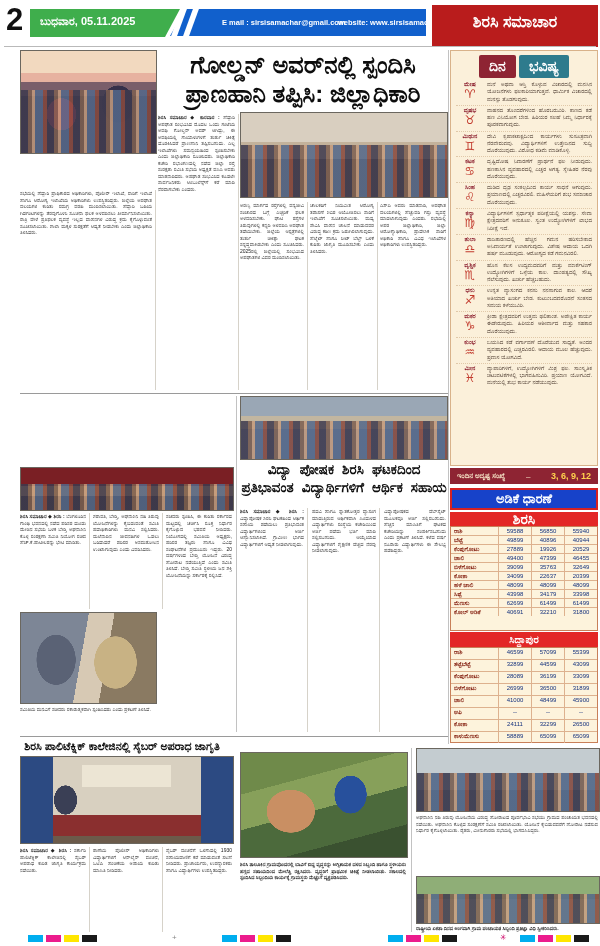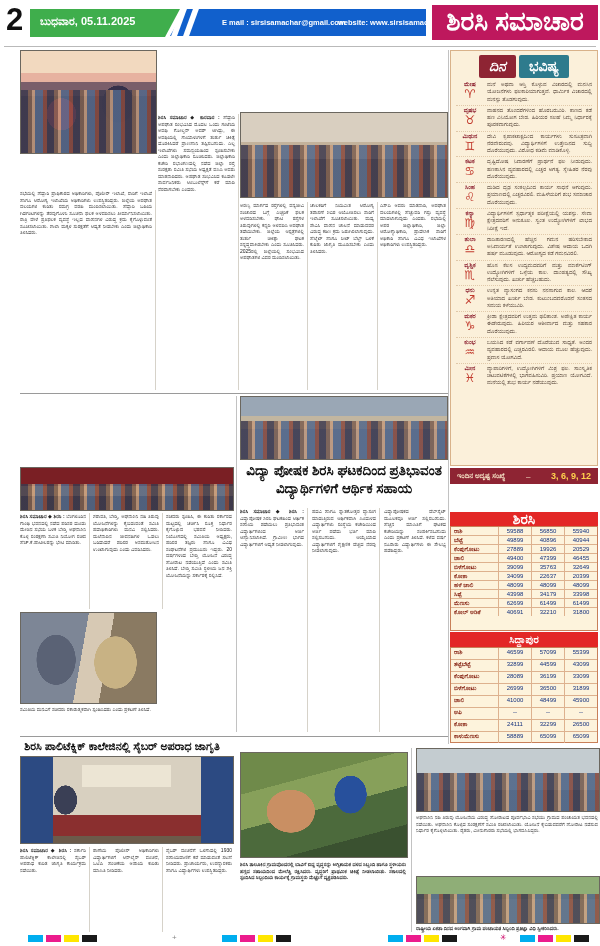--- a/index.html
+++ b/index.html
@@ -10,22 +10,22 @@
   
   .pagenum{left:6px;top:4px;font-size:31px;font-weight:bold;color:#111;line-height:1;}
   .date-box{left:30px;top:9px;width:150px;height:28px;background:#3fae4c;
             clip-path:polygon(0 0,100% 0,90% 100%,0 100%);}
   .date-box span{display:block;padding:6px 0 0 10px;color:#fff;font-size:11px;font-weight:bold;}
   .blue-bar{left:170px;top:9px;width:256px;height:27px;background:#1160cc;
             clip-path:polygon(6% 0,100% 0,100% 100%,0 100%);}
   .diag{left:176px;top:7px;width:6px;height:31px;background:#fff;transform:skewX(-20deg);}
   .diag2{left:188px;top:7px;width:6px;height:31px;background:#fff;transform:skewX(-20deg);}
   .blue-bar .txt{position:absolute;top:9px;color:#fff;font-size:7.5px;font-weight:bold;white-space:nowrap;}
-  .masthead{left:432px;top:5px;width:166px;height:35px;background:#be185d;color:#fff;
-            font-size:26px;font-weight:bold;text-align:center;line-height:33px;}
+  .masthead{left:432px;top:5px;width:166px;height:42px;background:#b91c1c;color:#fff;
+            font-size:16px;font-weight:bold;text-align:center;line-height:33px;}
   .h-rule{left:4px;top:46px;width:592px;border-top:1px solid #b9b9b9;}
 
   
   .photo{position:absolute;border:1px solid #6b675f;overflow:hidden;}
   .people::after{content:"";position:absolute;left:0;right:0;bottom:0;height:62%;opacity:.85;
      background:repeating-linear-gradient(90deg,#3e3a4e 0 7px,#7d5f50 7px 11px,#c59c7e 11px 14px,#54688a 14px 22px,#8a4a3e 22px 26px);}
   .body-col{position:absolute;font-size:5px;line-height:1.3;text-align:justify;
             color:#222;overflow:hidden;word-break:break-word;}
   .body-col b{font-weight:bold;}
   .col-rule{border-right:1px solid #d6d2c9;padding-right:3px;}
@@ -55,21 +55,21 @@
      radial-gradient(ellipse 16% 30% at 66% 40%,#27509c 0 60%,rgba(0,0,0,0) 61%),
      linear-gradient(165deg,#6f8a4a 0 28%,#87a05a 28% 52%,#4c6a3c 52% 78%,#3a5130 78% 100%);}
   .ph-meeting{background:linear-gradient(180deg,#c4ccd0 0 38%,#8fa8b2 38% 66%,#5e7785 66% 100%);}
   .ph-salute{background:linear-gradient(180deg,#8fae77 0 48%,#b9c79e 48% 100%);}
 
   
   .horo-panel{left:450px;top:50px;width:148px;height:416px;background:#fbf0da;
               border:1px solid #d8b28a;box-sizing:border-box;}
   .horo-head{display:flex;justify-content:center;gap:3px;margin:4px 6px 2px 6px;}
   .horo-head .hd1{background:#8e2433;color:#fff;font-weight:bold;font-size:14px;
-                  padding:3px 10px;border-radius:2px;font-style:italic;}
+                  padding:3px 10px;border-radius:2px;}
   .horo-head .hd2{background:#2e7b8d;color:#fff;font-weight:bold;font-size:14px;
                   padding:3px 10px;border-radius:2px;}
   .horo-row{display:flex;margin:0 5px;padding:1px 0 2px 0;border-bottom:1px dotted #e0c8a8;}
   .horo-row:last-child{border-bottom:none;}
   .horo-sign{width:28px;flex:0 0 28px;text-align:center;}
   .horo-sign .nm{font-size:6px;font-weight:bold;color:#8e2433;display:block;}
   .horo-sign .ic{font-size:12px;color:#c23b2e;line-height:1.1;display:block;}
   .horo-txt{flex:1;font-size:5.6px;line-height:1.3;text-align:justify;color:#3c2a20;padding-left:3px;}
   .lucky-bar{left:450px;top:468px;width:148px;height:16px;background:#8e2433;box-sizing:border-box;
              display:flex;align-items:center;justify-content:space-between;padding:0 7px;}
@@ -92,21 +92,21 @@
                 border-right:1px solid #ddb18e;}
   .rate-row .cv:last-child{border-right:none;}
 
   
   .hl-main{left:158px;top:50px;width:290px;height:60px;font-size:24px;line-height:1.22;}
   .cap-yaksha{left:20px;top:155px;width:135px;height:32px;font-size:10px;font-weight:bold;
               text-align:center;line-height:1.35;color:#0d0d0d;}
   .hl-2a{left:20px;top:398px;width:212px;height:42px;font-size:16px;line-height:1.25;}
   .sub-2a{left:20px;top:441px;width:212px;height:24px;font-size:9px;font-weight:bold;
           text-align:center;line-height:1.3;color:#1a1a1a;}
-  .hl-2b{left:240px;top:462px;width:208px;height:40px;font-size:13.5px;line-height:1.3;}
+  .hl-2b{left:240px;top:462px;width:208px;height:40px;font-size:13.5px;line-height:1.3;font-family:Liberation Mono, monospace;}
   .hl-3{left:16px;top:740px;width:212px;height:14px;font-size:11px;line-height:1.2;}
 
   
   .cbar{position:absolute;top:935px;height:7px;display:flex;gap:3px;}
   .cbar i{display:block;width:15px;height:7px;}
   .sq-c{background:#00aeef;} .sq-m{background:#ec1c8d;} .sq-y{background:#ffe600;} .sq-k{background:#1a1a1a;}
   .regmark{position:absolute;top:933px;font-size:8px;color:#888;}
 </style>
 </head>
 <body>
@@ -121,20 +121,21 @@
     <span class="txt" style="left:52px;">E mail : sirsisamachar@gmail.com</span>
     <span class="txt" style="left:168px;">website: www.sirsisamachar.in</span>
   </div>
   <div class="abs diag"></div>
   <div class="abs diag2"></div>
   <div class="abs masthead">ಶಿರಸಿ ಸಮಾಚಾರ</div>
   <div class="abs h-rule"></div>
 
   <div class="photo people ph-yaksha" style="left:20px;top:50px;width:135px;height:102px;"></div>
 
+  <div class="hl hl-main">ಗೋಲ್ಡನ್ ಅವರ್‌ನಲ್ಲಿ ಸ್ಪಂದಿಸಿ ಪ್ರಾಣಹಾನಿ ತಪ್ಪಿಸಿ: ಜಿಲ್ಲಾಧಿಕಾರಿ</div>
 
   <div class="photo people ph-ceremony" style="left:240px;top:112px;width:206px;height:84px;"></div>
 
   <div class="body-col col-rule" style="left:20px;top:190px;width:132px;height:200px;">
     <span>ಸಭೆಯಲ್ಲಿ ಹೆದ್ದಾರಿ ಪ್ರಾಧಿಕಾರದ ಅಧಿಕಾರಿಗಳು, ಪೊಲೀಸ್ ಇಲಾಖೆ, ಸಾರಿಗೆ ಇಲಾಖೆ ಹಾಗೂ ಆರೋಗ್ಯ ಇಲಾಖೆಯ ಅಧಿಕಾರಿಗಳು ಉಪಸ್ಥಿತರಿದ್ದರು. ಜಿಲ್ಲೆಯ ಅಪಘಾತ ವಲಯಗಳ ಕುರಿತು ಸಮಗ್ರ ವರದಿ ಮಂಡಿಸಲಾಯಿತು. ಹೆದ್ದಾರಿ ಬದಿಯ ಗಿಡಗಂಟಿಗಳನ್ನು ತೆರವುಗೊಳಿಸಿ ಸೂಚನಾ ಫಲಕ ಅಳವಡಿಸಲು ತೀರ್ಮಾನಿಸಲಾಯಿತು. ರಾತ್ರಿ ವೇಳೆ ಪ್ರತಿಫಲಕ ವ್ಯವಸ್ಥೆ ಇಲ್ಲದ ವಾಹನಗಳ ವಿರುದ್ಧ ಕ್ರಮ ಕೈಗೊಳ್ಳುವಂತೆ ಸೂಚಿಸಲಾಯಿತು. ಶಾಲಾ ಮಕ್ಕಳ ಸುರಕ್ಷತೆಗೆ ಆದ್ಯತೆ ನೀಡಬೇಕು ಎಂದು ಜಿಲ್ಲಾಧಿಕಾರಿ ತಿಳಿಸಿದರು.</span>
   </div>
   <div class="body-col col-rule" style="left:158px;top:114px;width:77px;height:276px;">
     <b>ಶಿರಸಿ ಸಮಾಚಾರ ◆ ಕಾರವಾರ : </b><span>ಹೆದ್ದಾರಿ ಅಪಘಾತ ಸಂಭವಿಸಿದ ಮೊದಲ ಒಂದು ಗಂಟೆಯ ಅವಧಿ ಗೋಲ್ಡನ್ ಅವರ್ ಆಗಿದ್ದು, ಈ ಅವಧಿಯಲ್ಲಿ ಗಾಯಾಳುಗಳಿಗೆ ತುರ್ತು ಚಿಕಿತ್ಸೆ ದೊರಕಿಸಿದರೆ ಪ್ರಾಣಹಾನಿ ತಪ್ಪಿಸಬಹುದು. ಎಲ್ಲ ಇಲಾಖೆಗಳು ಸಮನ್ವಯದಿಂದ ಸ್ಪಂದಿಸಬೇಕು ಎಂದು ಜಿಲ್ಲಾಧಿಕಾರಿ ಸೂಚಿಸಿದರು. ಜಿಲ್ಲಾಧಿಕಾರಿ ಕಚೇರಿ ಸಭಾಂಗಣದಲ್ಲಿ ನಡೆದ ಜಿಲ್ಲಾ ರಸ್ತೆ ಸುರಕ್ಷತಾ ಸಮಿತಿ ಸಭೆಯ ಅಧ್ಯಕ್ಷತೆ ವಹಿಸಿ ಅವರು ಮಾತನಾಡಿದರು. ಅಪಘಾತ ಸಂಭವಿಸಿದ ಕೂಡಲೇ ಸಾರ್ವಜನಿಕರು ಆಂಬುಲೆನ್ಸ್‌ಗೆ ಕರೆ ಮಾಡಿ ನೆರವಾಗಬೇಕು ಎಂದರು.</span>
   </div>
   <div class="body-col col-rule" style="left:240px;top:202px;width:64px;height:188px;">
@@ -302,20 +303,21 @@
       <div class="horo-txt">ವ್ಯಾಪಾರಿಗಳಿಗೆ, ಉದ್ಯೋಗಿಗಳಿಗೆ ಮಿಶ್ರ ಫಲ. ಸಾಂಸ್ಕೃತಿಕ ಚಟುವಟಿಕೆಗಳಲ್ಲಿ ಭಾಗವಹಿಸುವಿರಿ. ಪ್ರಯಾಣ ಯೋಗವಿದೆ. ಮನೆಯಲ್ಲಿ ಶುಭ ಕಾರ್ಯ ನಡೆಯುವುದು.</div>
     </div>
   </div>
 
   <div class="abs lucky-bar">
     <span class="lbl">ಇಂದಿನ ಅದೃಷ್ಟ ಸಂಖ್ಯೆ</span>
     <span class="dash">–</span>
     <span class="num">3, 6, 9, 12</span>
   </div>
 
+  <div class="abs adike-head">ಅಡಿಕೆ ಧಾರಣೆ</div>
   <div class="mkt-bar" style="left:450px;top:512px;height:14px;font-size:14px;line-height:14px;">ಶಿರಸಿ</div>
 
   <div class="rate-table" style="top:526px;height:105px;">
     <div class="rate-row">
         <div class="c0">ರಾಶಿ</div>
         <div class="cv">59588</div>
         <div class="cv">56850</div>
         <div class="cv">55940</div>
       </div>
     <div class="rate-row">

